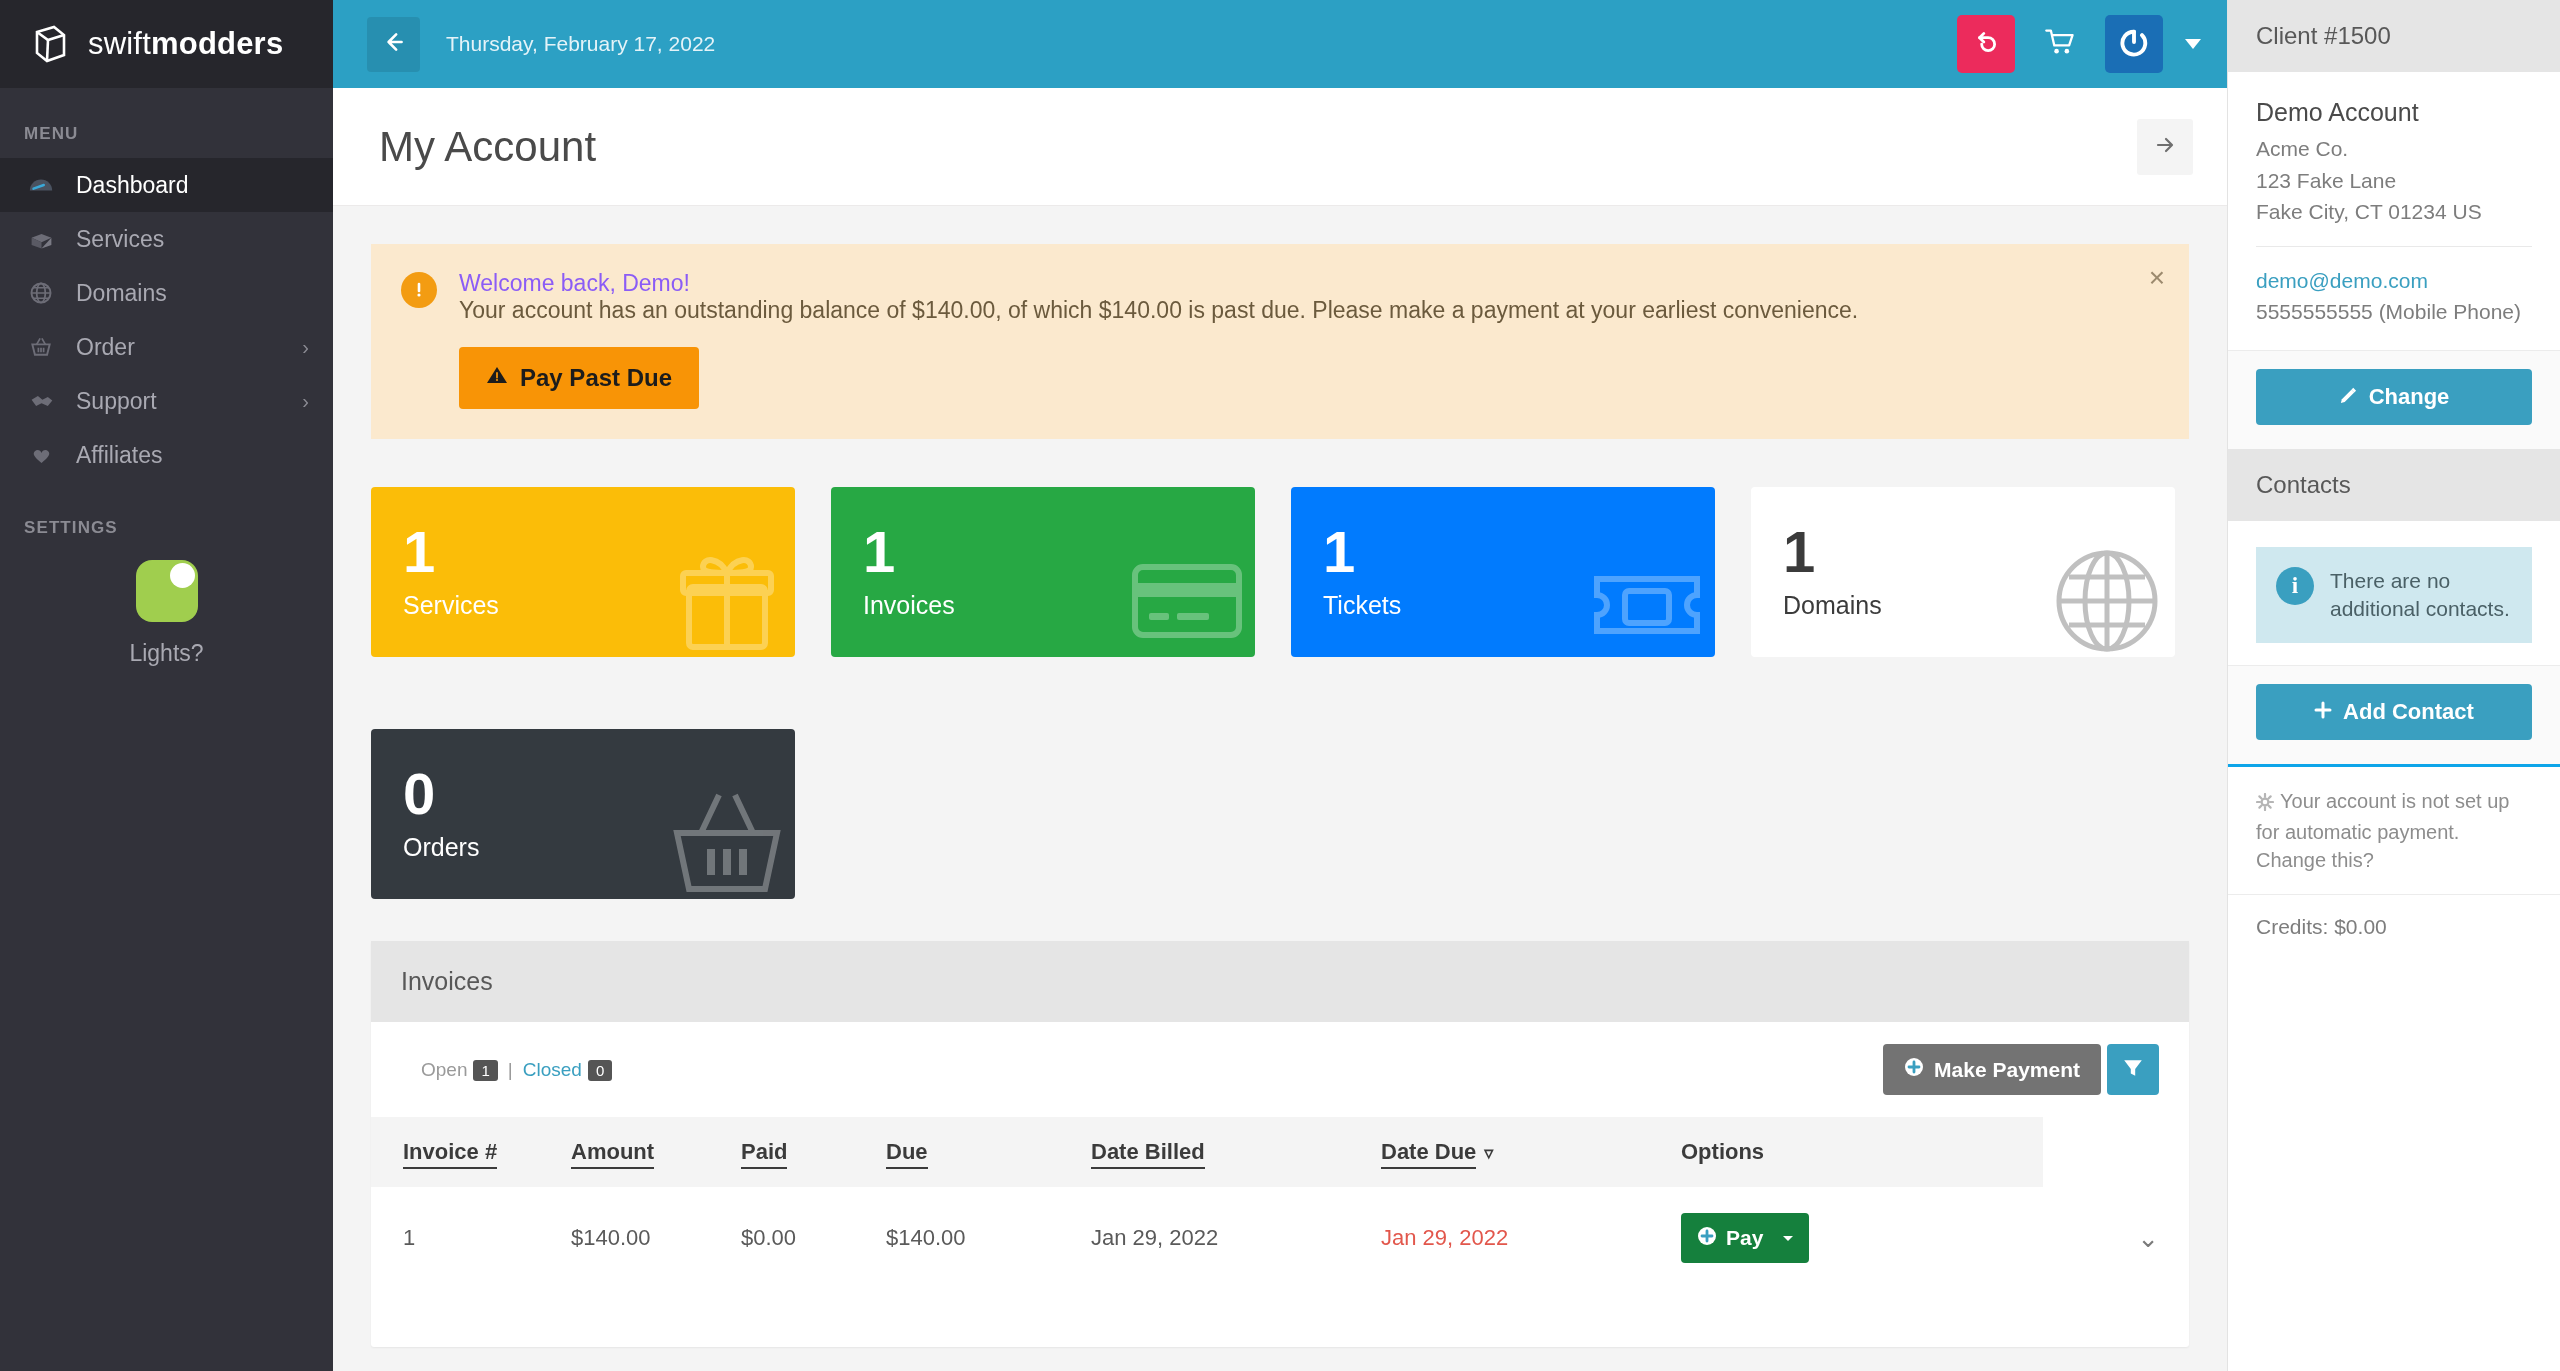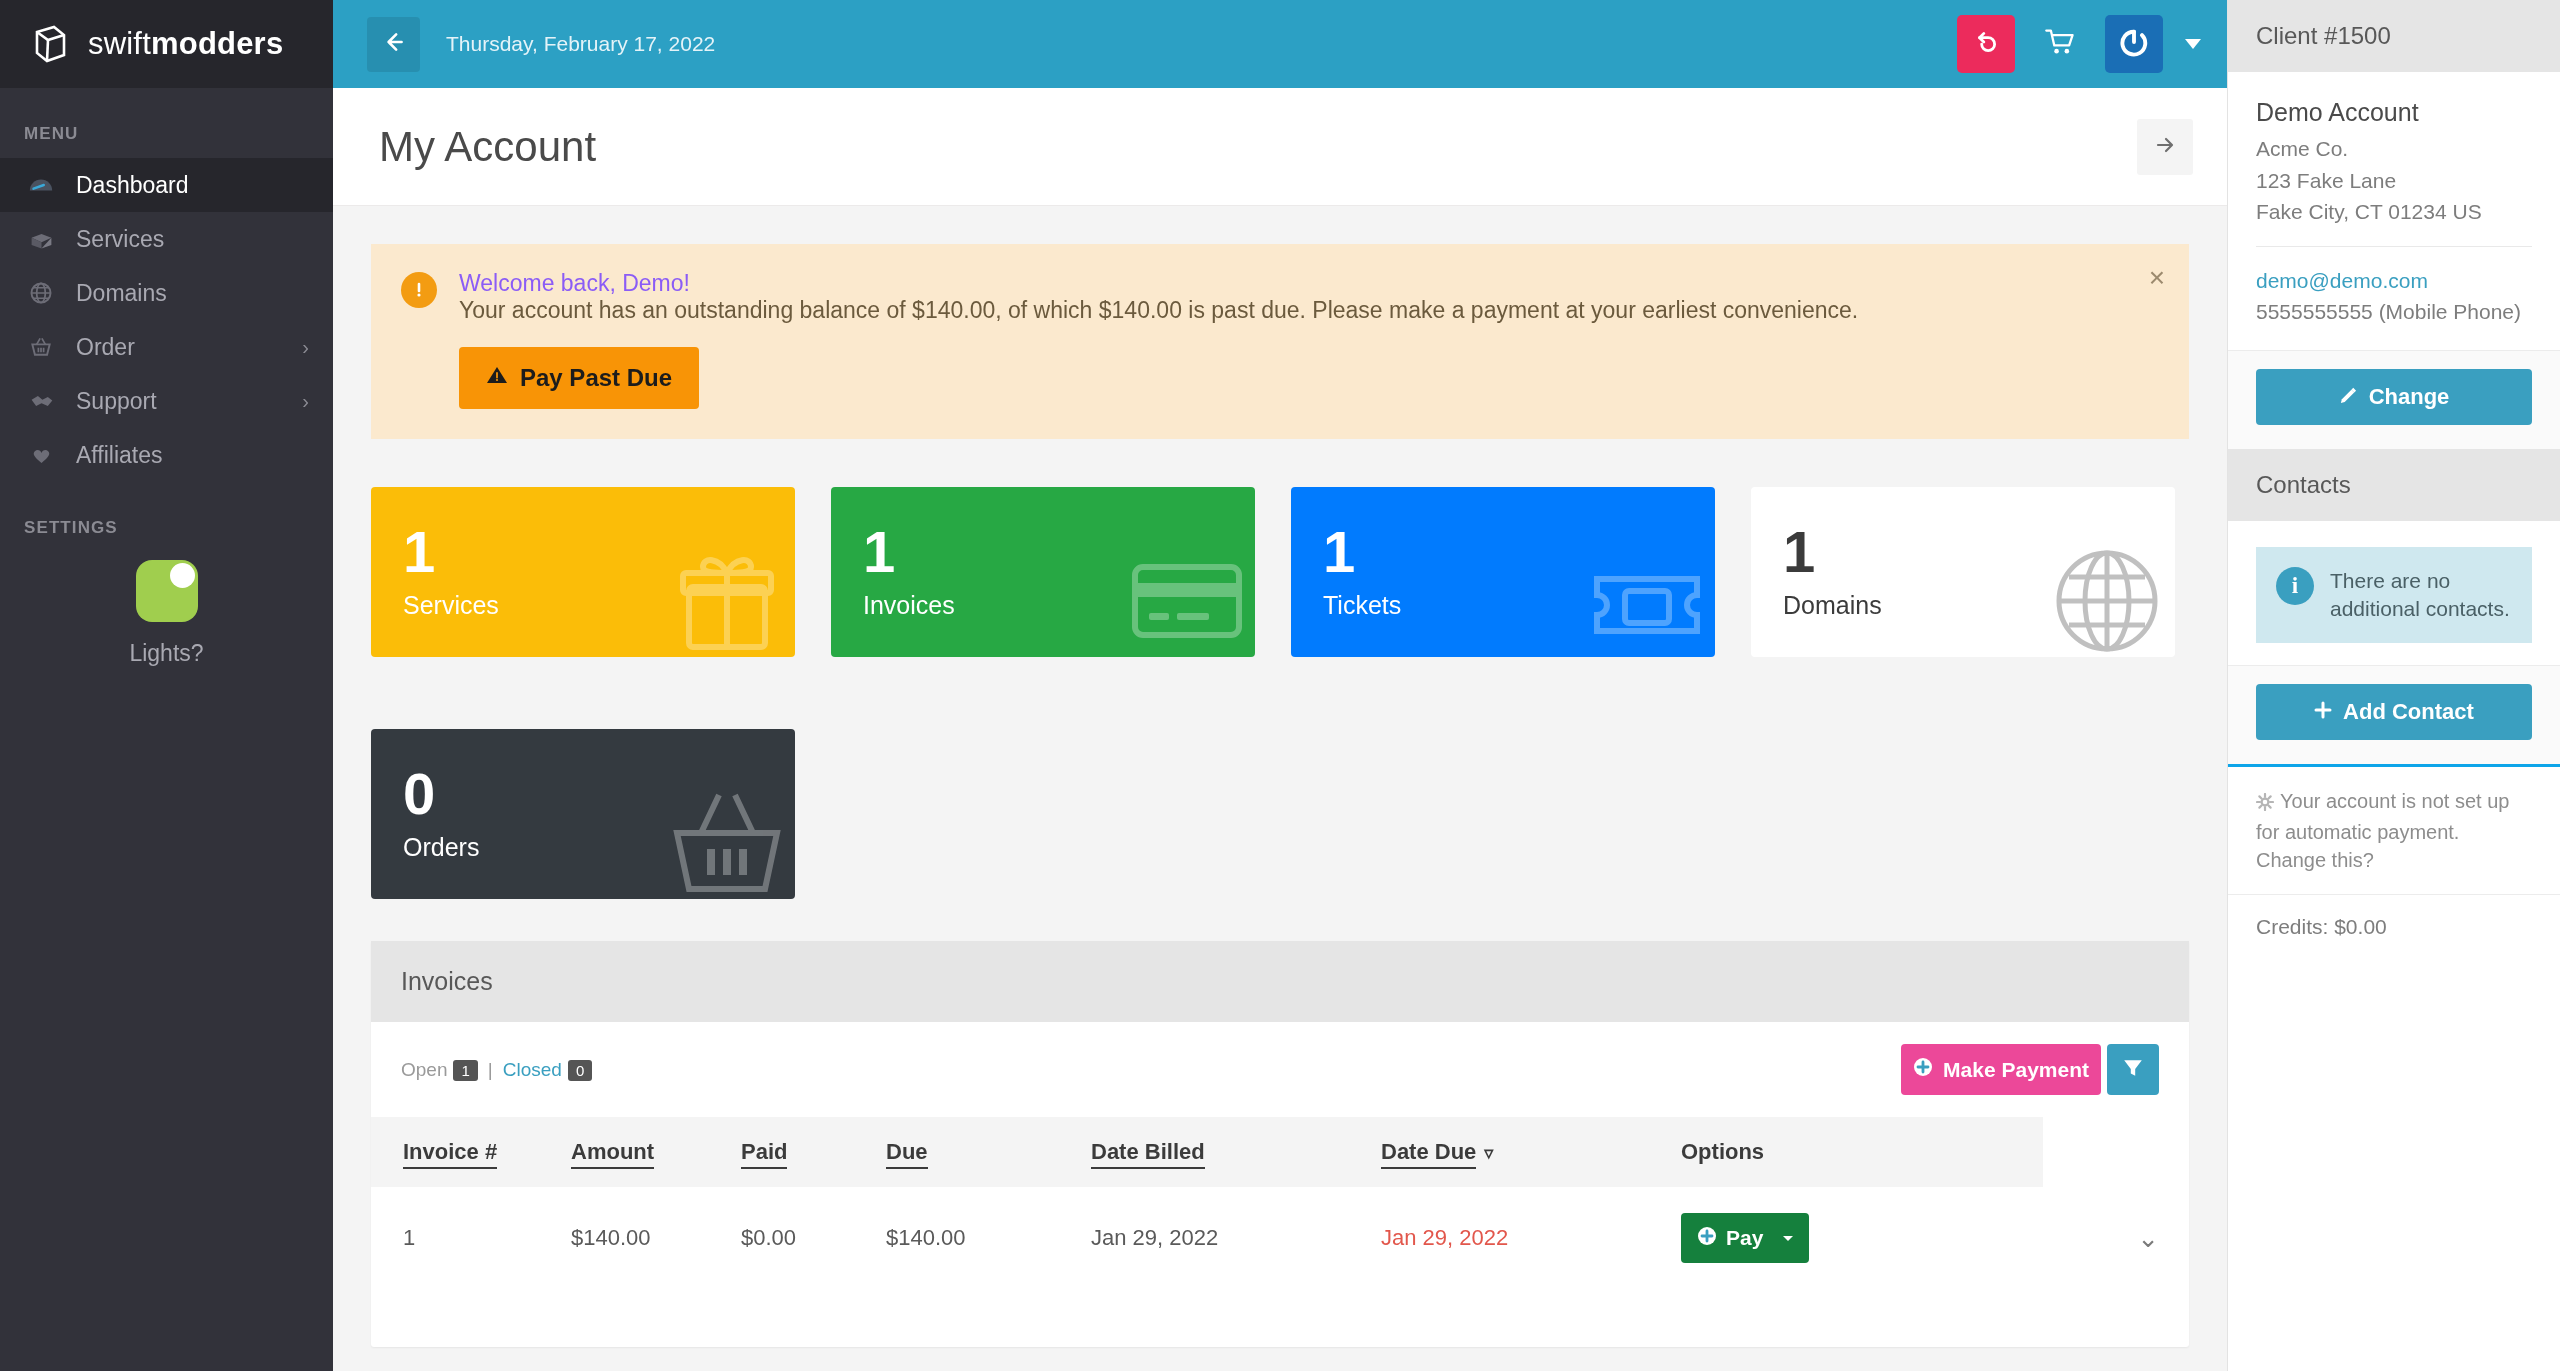--- a/index.html
+++ b/index.html
@@ -88,27 +88,27 @@
   .card .cico { position: absolute; right: 8px; bottom: -6px; opacity: .30; }
   .card.white { background: #ffffff; }
   .card.white .num, .card.white .lbl { color: #3b3b3b; }
   .card.white .cico { opacity: .55; }
 
   
   .panel { background: #ffffff; margin-top: 42px; border-radius: 3px;
            box-shadow: 0 1px 2px rgba(0,0,0,.06); }
   .panel-head { background: #e5e5e5; padding: 26px 30px; font-size: 25px; color: #585858; }
   .panel-tools { display: flex; align-items: center; padding: 22px 30px; }
-  .tabs { font-size: 19px; color: #9a9a9a; display: flex; align-items: center; gap: 10px; }
+  .tabs { font-size: 19px; color: #9a9a9a; display: flex; align-items: center; gap: 10px; margin-left: 20px; }
   .tabs a { color: #3a9fc0; text-decoration: none; cursor: pointer; }
   .badge { background: #555; color: #fff; border-radius: 3px; font-size: 15px;
            padding: 2px 8px; margin-left: 6px; display: inline-block; }
   .tools-right { margin-left: auto; display: flex; gap: 6px; }
-  .btn-teal { background: #ec4899; color: #fff; border: none; font-size: 21px;
-              font-weight: 700; padding: 13px 12px; border-radius: 4px; cursor: pointer;
+  .btn-teal { background: #737373; color: #fff; border: none; font-size: 21px;
+              font-weight: 700; padding: 13px 21px; border-radius: 4px; cursor: pointer;
               display: inline-flex; align-items: center; gap: 10px;
               font-family: "Liberation Sans", sans-serif; justify-content: flex-end; }
   .btn-teal-sq { background: #3a9fc0; border: none; width: 52px; border-radius: 4px;
                  cursor: pointer; display: flex; align-items: center; justify-content: center; }
 
   table { width: 100%; border-collapse: collapse; }
   thead th { background: #f4f4f4; text-align: left; font-size: 22px; color: #3b3b3b;
              padding: 22px 0 22px 0; font-weight: 700; }
   thead th span.u { border-bottom: 2px solid #3b3b3b; padding-bottom: 3px; cursor: pointer; }
   thead th:first-child { padding-left: 32px; }

